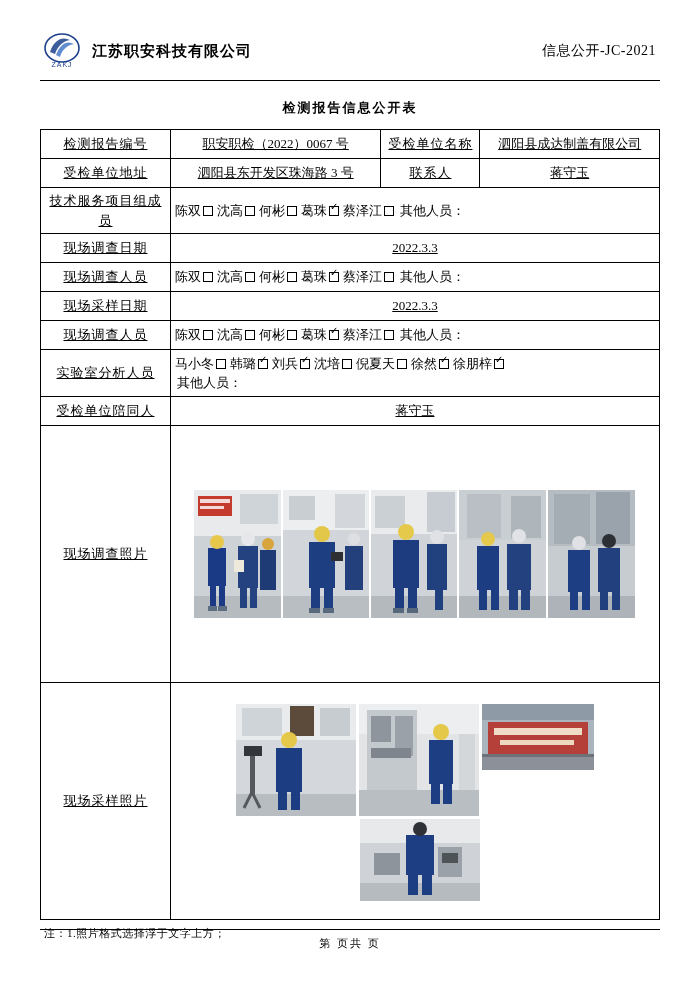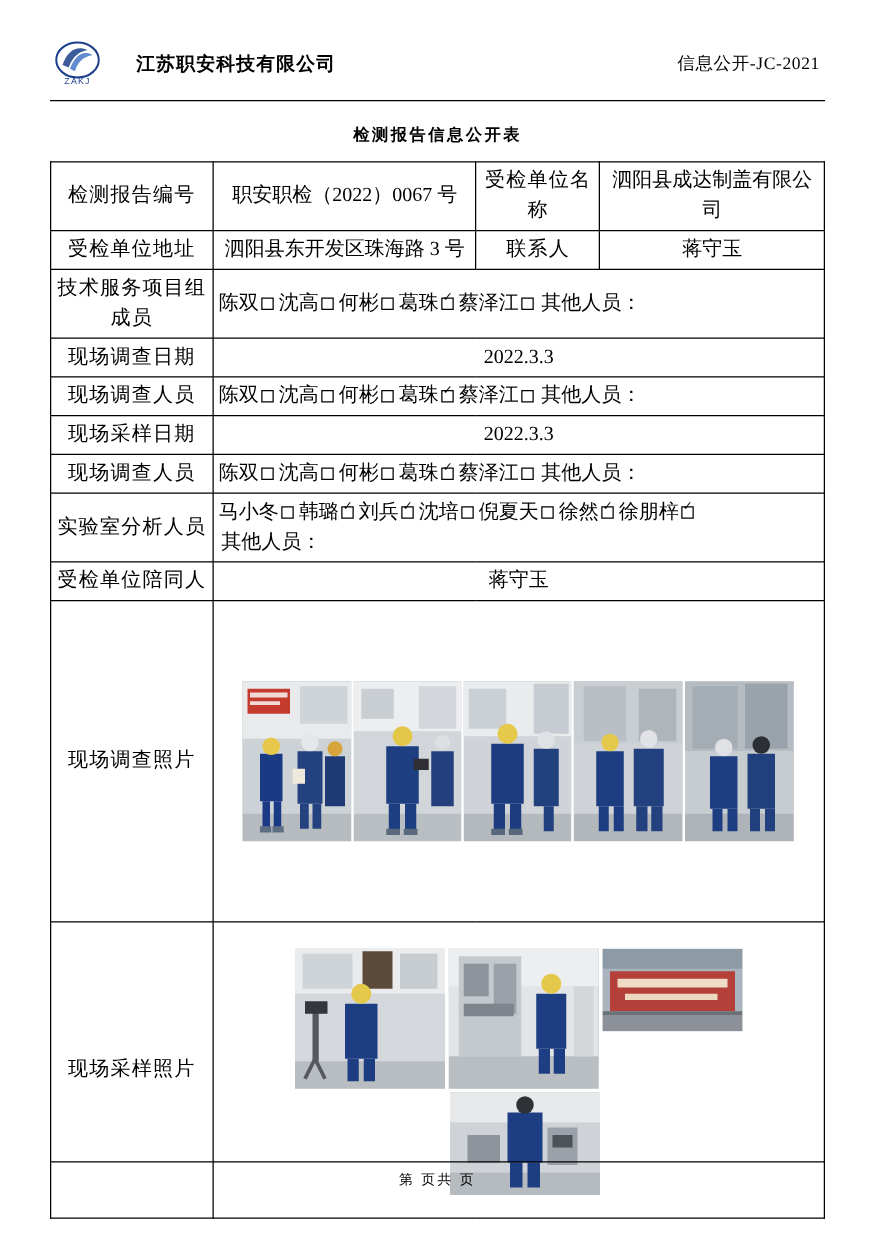--- a/index.html
+++ b/index.html
@@ -27,21 +27,21 @@
     display: flex;
     align-items: center;
     justify-content: space-between;
     border-bottom: 1.2px solid #000;
     padding-bottom: 6px;
     height: 46px;
   }
   .header-left {
     display: flex;
     align-items: center;
-    gap: 25px;
+    gap: 8px;
   }
   .logo {
     width: 44px;
     height: 38px;
     position: relative;
     flex: 0 0 auto;
   }
   .logo svg { display:block; }
   .company-name {
     font-size: 15px;
@@ -63,21 +63,22 @@
     font-weight: 700;
     letter-spacing: 2px;
     margin: 18px 0 12px 0;
   }
 
   
   table.main {
     width: 100%;
     border-collapse: collapse;
     table-layout: fixed;
-    font-size: 16px;
+    font-size: 13px;
+    text-decoration: underline;
   }
   table.main td {
     border: 1px solid #000;
     padding: 3px 4px;
     vertical-align: middle;
     line-height: 1.5;
   }
   .c {
     text-align: center;
   }
@@ -470,15 +471,16 @@
                   <rect x="82" y="34" width="16" height="10" fill="#4e5358"></rect>
                 </svg>
               </div>
             </div>
           </div>
         </td>
       </tr>
     </tbody>
   </table>
 
+  <div class="note">注：1.照片格式选择浮于文字上方；</div>
 
   <div class="footer">第  页共   页</div>
 </div>
 
 </body></html>

